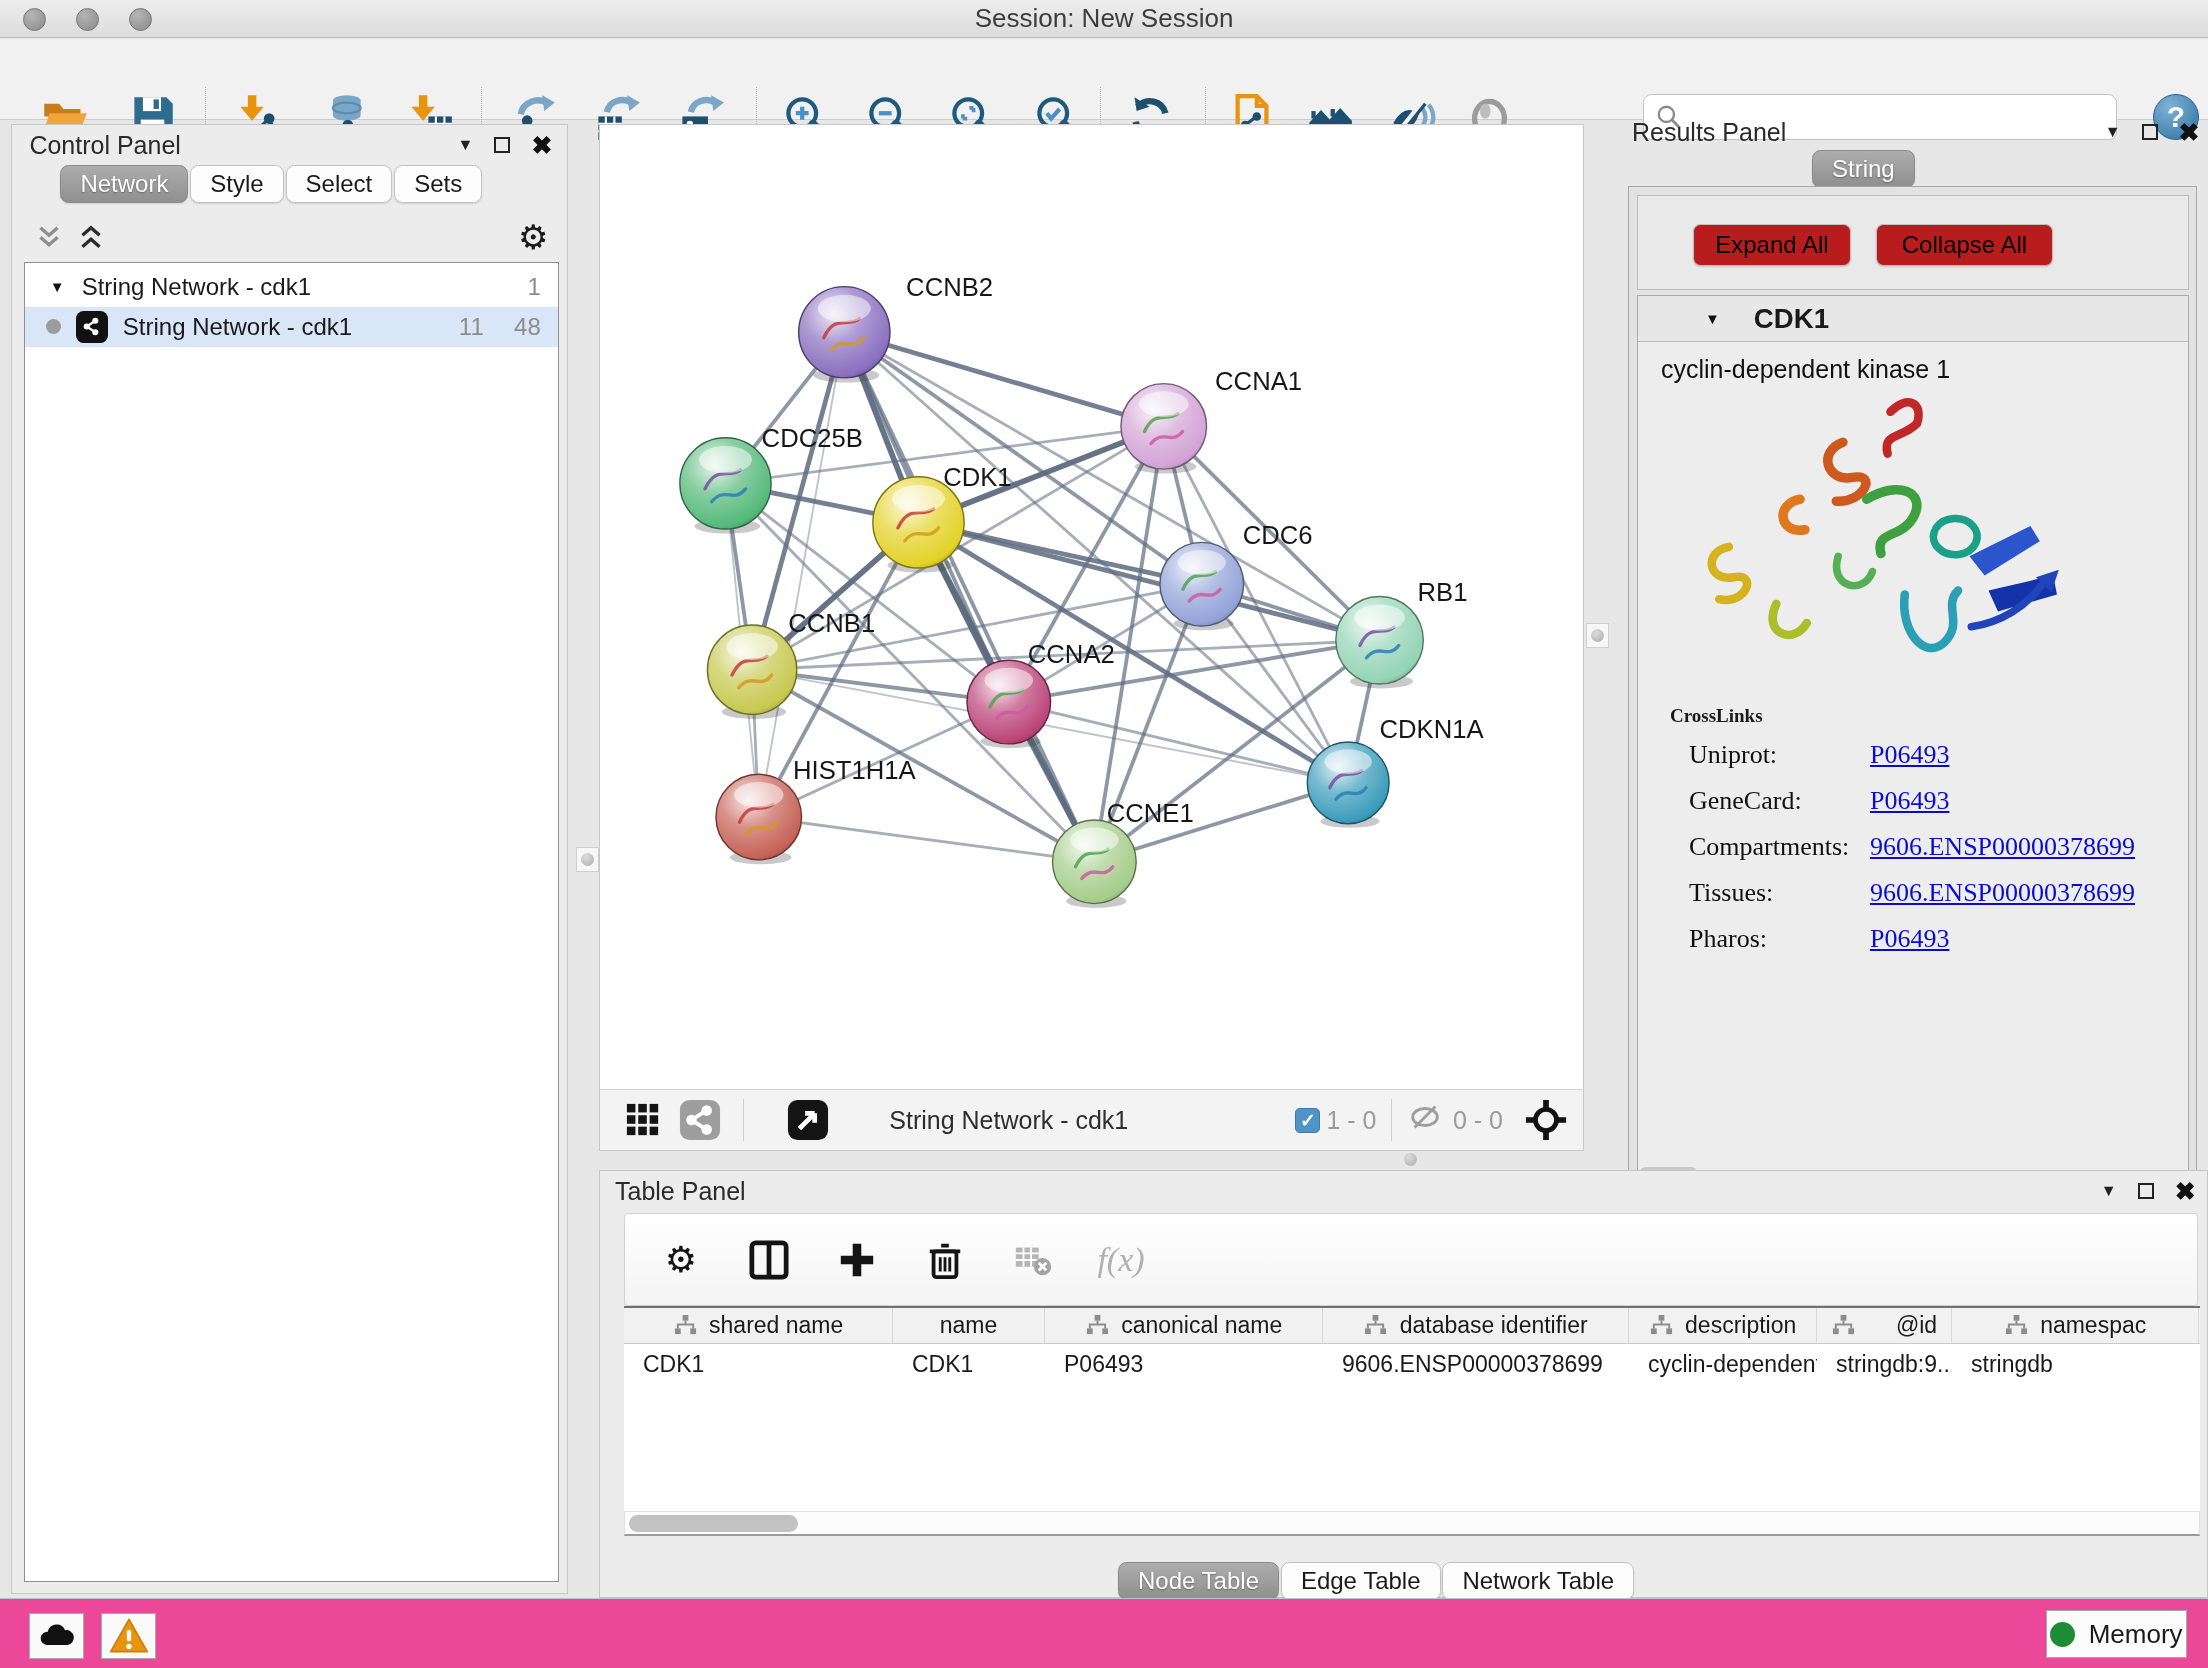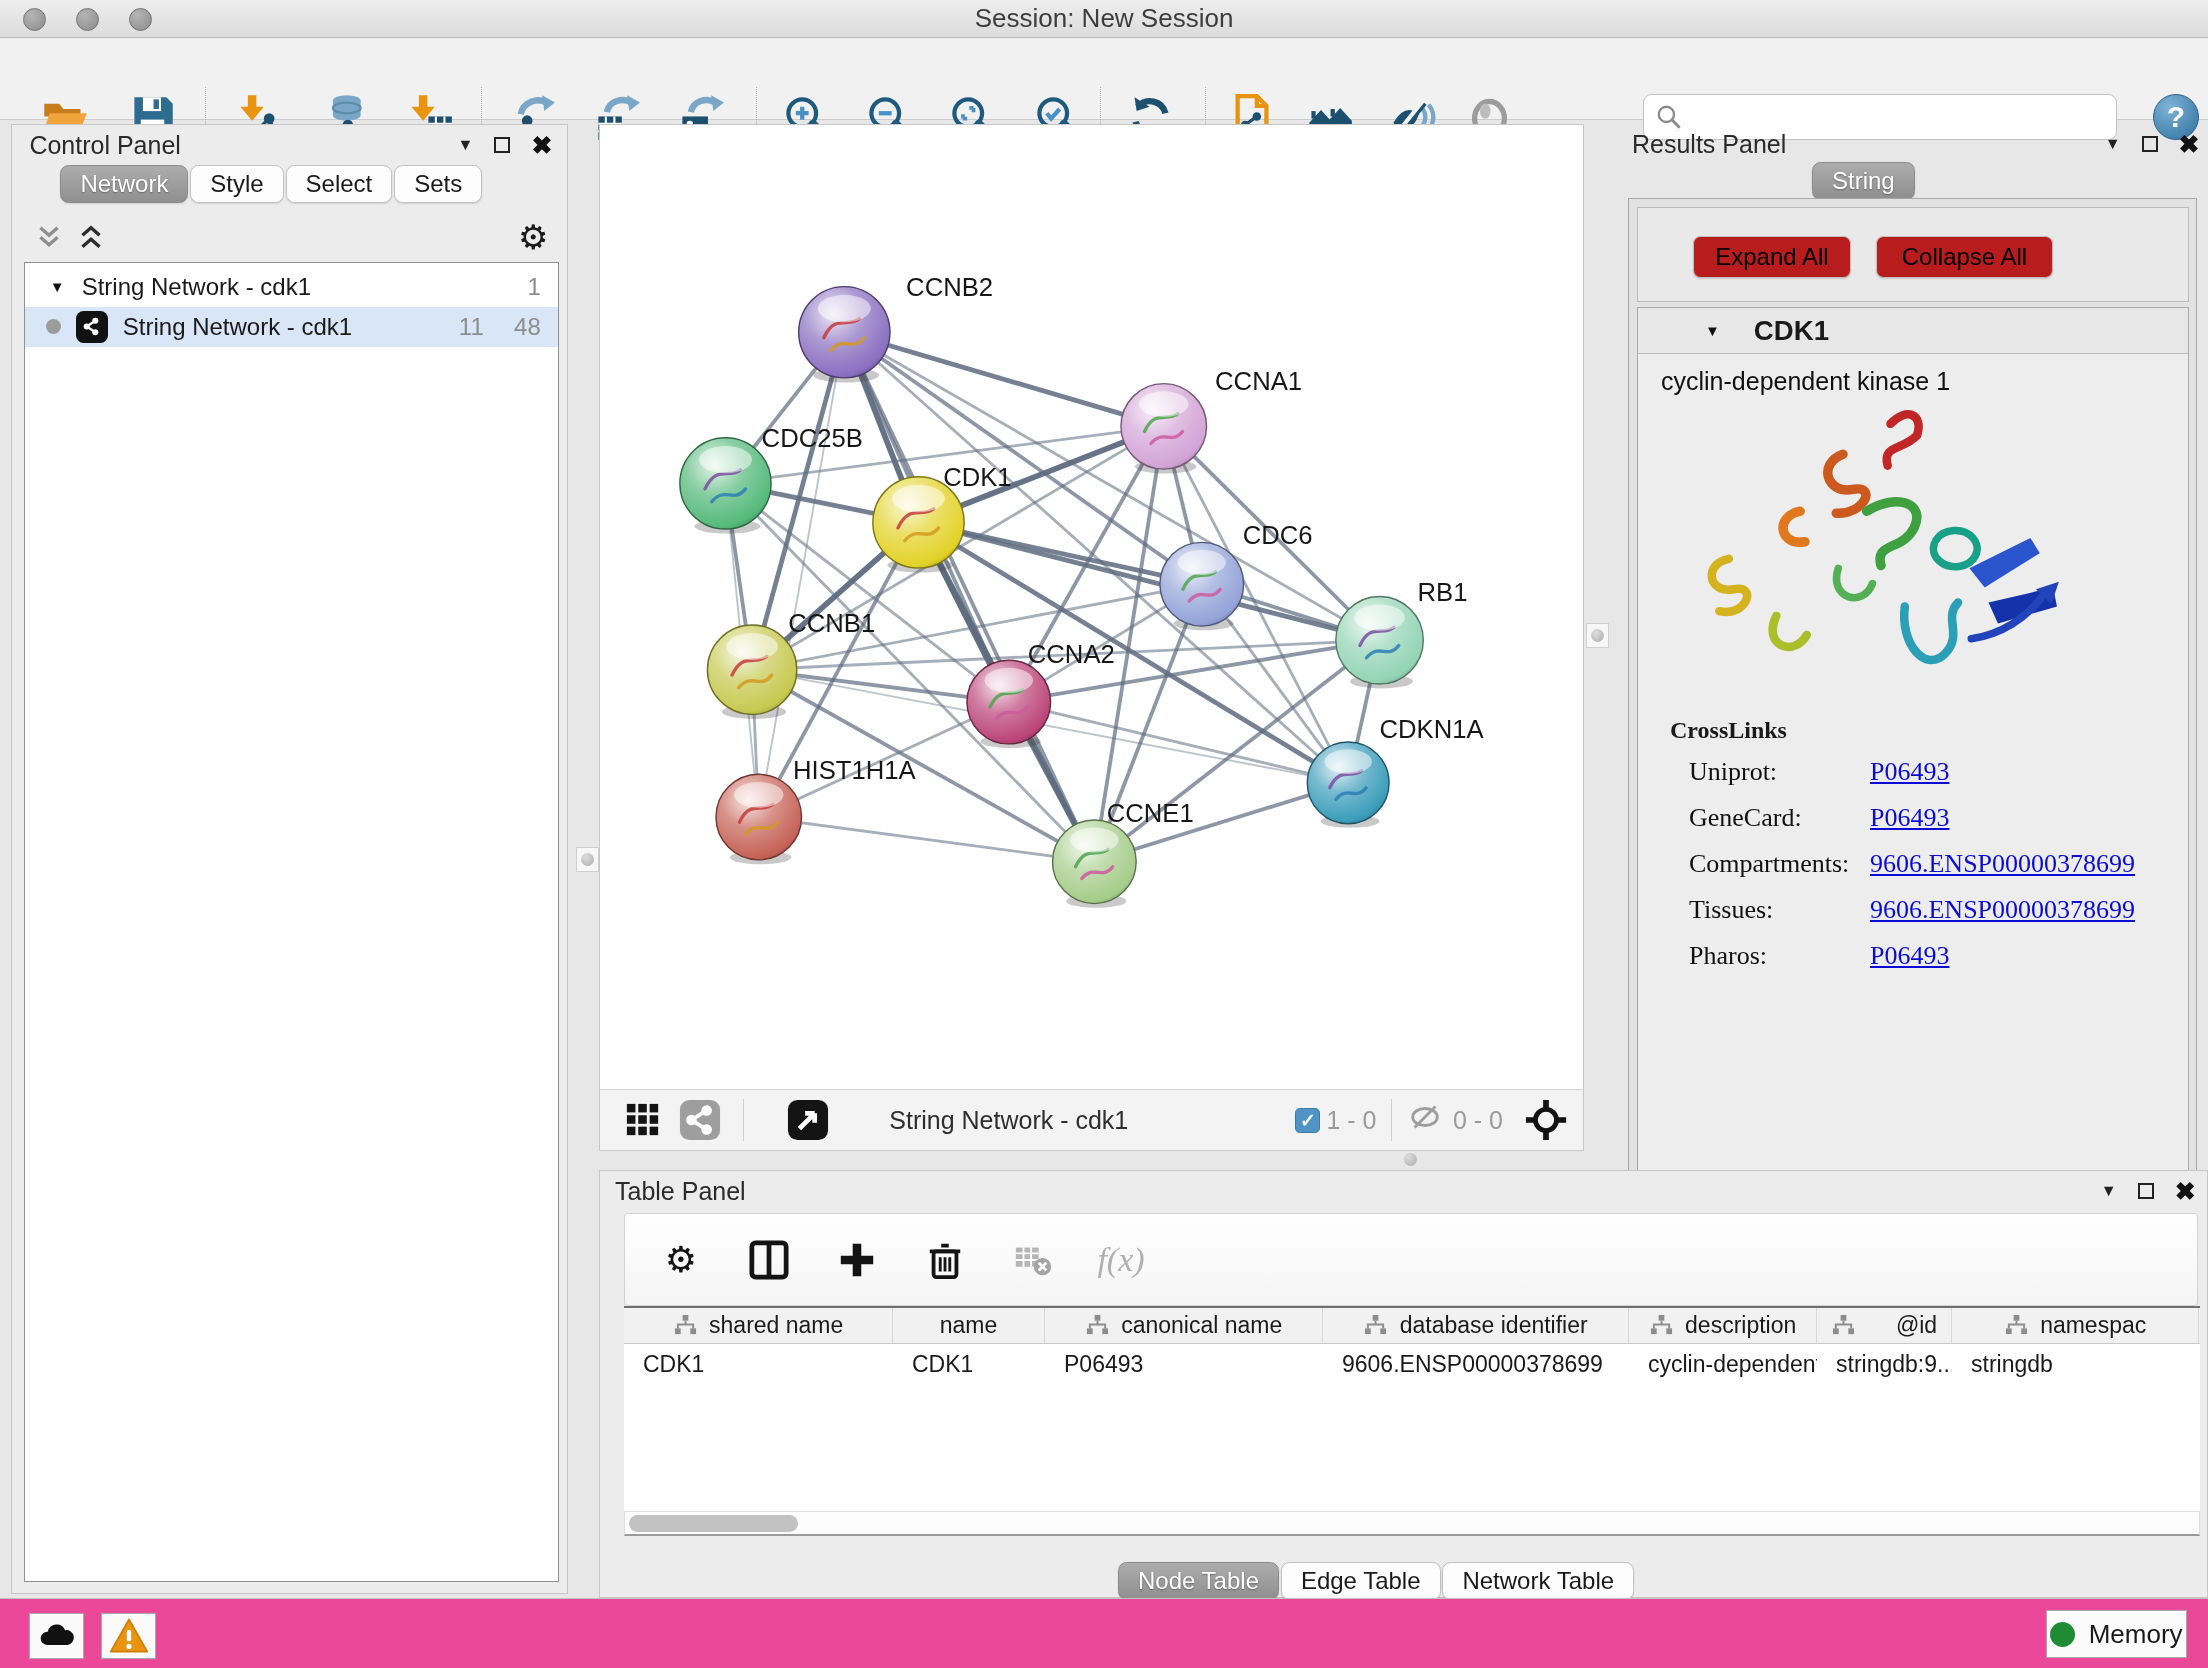--- a/index.html
+++ b/index.html
@@ -76,37 +76,37 @@
   #net-statusbar { position:absolute; left:0; top:964px; width:100%; height:61px;
     background:#f3f3f3; border-top:1px solid #d4d4d4; display:flex; align-items:center; }
   #net-statusbar .vsep { width:1px; height:42px; background:#cdcdcd; }
   #net-title { font-size:25px; color:#2e2e2e; }
   .counter { font-size:25px; color:#9a9a9a; }
   .blue-check { width:25px; height:25px; background:#4f94c4; border:1px solid #3b7aa8;
     border-radius:4.8px; color:#fff; font-size:19px; font-weight:bold; display:flex;
     align-items:center; justify-content:center; }
 
   
-  #results-panel { left:1617px; top:124px; width:592px; height:1027px; }
+  #results-panel { left:1617px; top:112px; width:592px; height:1027px; }
   #rp-header { padding:5.7px 9.5px 0 15px; }
   #rp-tab { position:absolute; left:195px; top:38px; }
   #rp-outer { position:absolute; left:11.4px; top:74px; width:569px; height:1003px;
     background:#e2e2e2; border:1px solid #a8a8a8; }
   #rp-btnbox { position:absolute; left:7.6px; top:7.6px; width:552px; height:95px;
     background:#e9e9e9; border:1px solid #bbbbbb; }
   .rp-btn { position:absolute; top:28.5px; height:42px; background:#b91c1c; border:1px solid #c0c0c0;
     border-radius:7.6px; font-size:24px; display:flex; align-items:center; justify-content:center;
     box-shadow:0 1px 1.9px rgba(0,0,0,.15); }
   #rp-section { position:absolute; left:7.6px; top:108px; width:552px; height:886px;
     background:#ededed; border:1px solid #aaaaaa; }
   #rp-sec-head { height:46px; border-bottom:1px solid #bbbbbb; display:flex; align-items:center; background:#e7e7e7; }
   #rp-gene { font-weight:bold; font-size:27.6px; }
   #rp-desc { font-size:25px; padding:13.3px 0 0 23px; color:#101010; }
   #crosslinks { position:absolute; left:32px; top:409px; font-family:"Liberation Serif", serif; }
-  #crosslinks h3 { font-size:24px; margin-bottom:13.3px; font-family:"Liberation Serif", serif; }
+  #crosslinks h3 { font-size:19px; margin-bottom:13.3px; font-family:"Liberation Serif", serif; }
   .cl-row { display:flex; font-size:26px; margin-bottom:16px; }
   .cl-label { width:200px; padding-left:19px; color:#111; }
   .cl-link { color:#0b0bd6; text-decoration:underline; }
   #rp-scrollstub { position:absolute; left:1.9px; bottom:1.9px; width:57px; height:11.4px;
     background:#c9c9c9; border-radius:5.7px; }
 
   
   #table-panel { left:599px; top:1170px; width:1609px; height:428px; background:#ececec;
     border:1px solid #c6c6c6; }
   #tp-header { padding:5.7px 11.4px 0 15px; }

